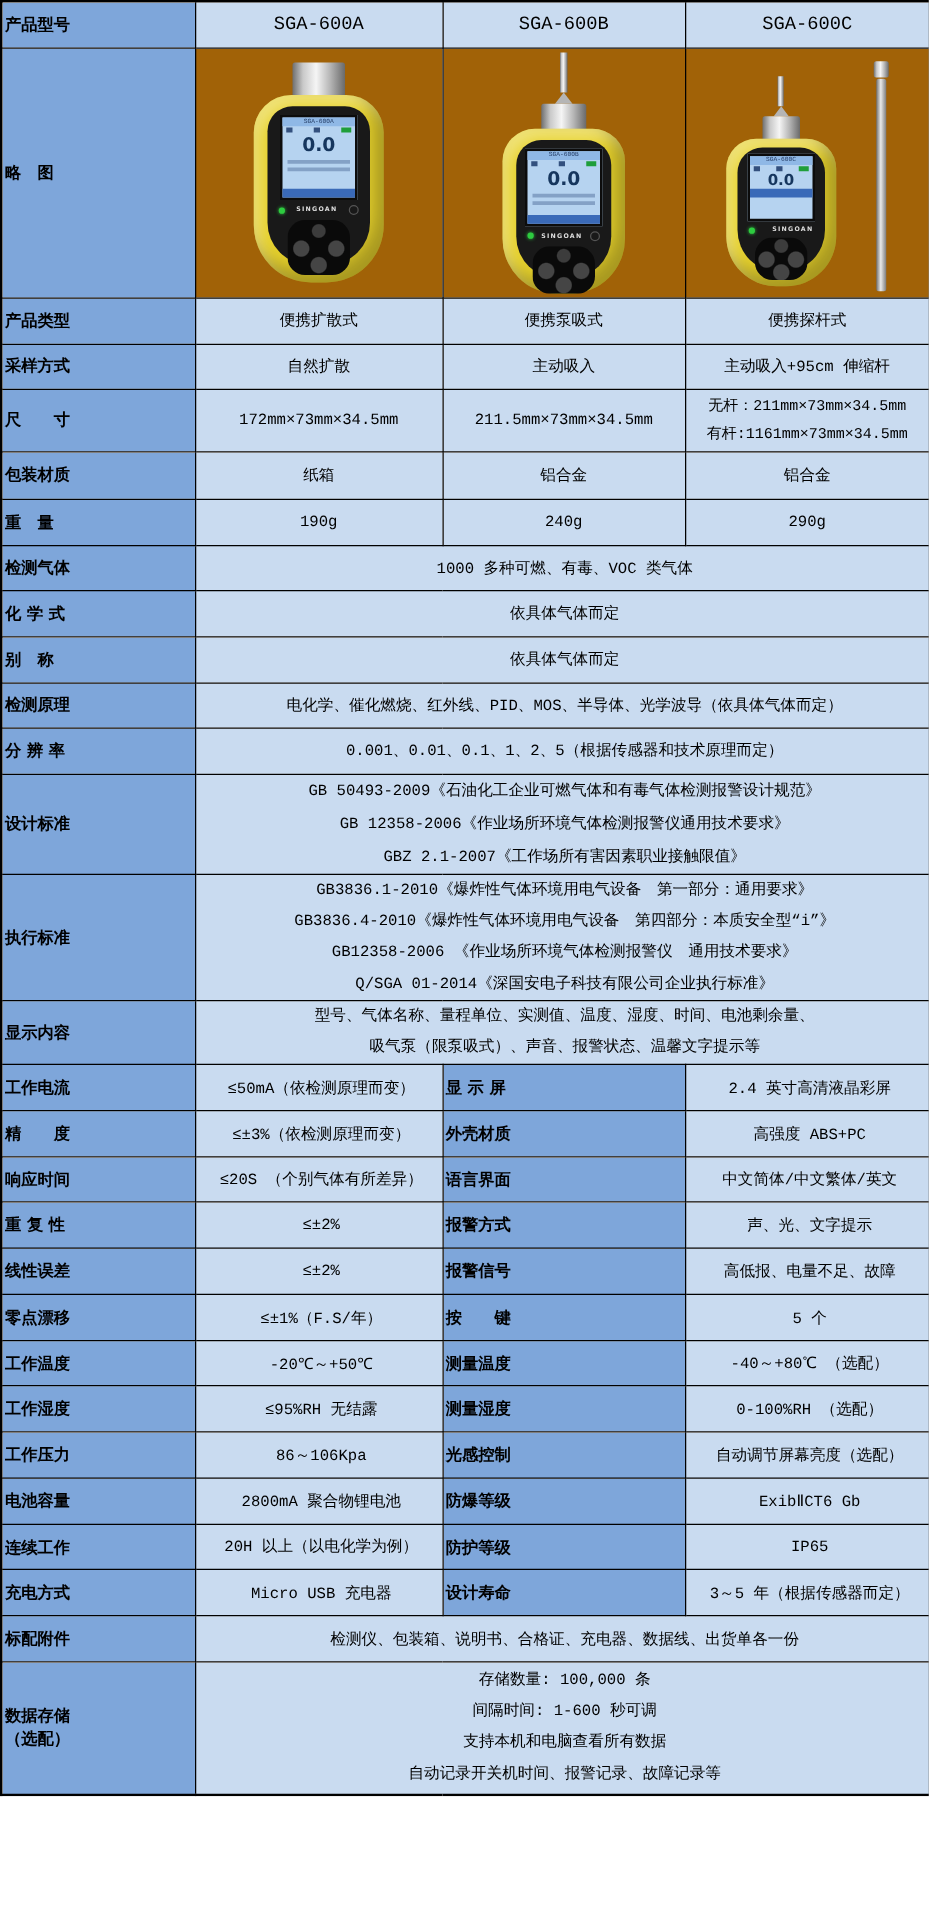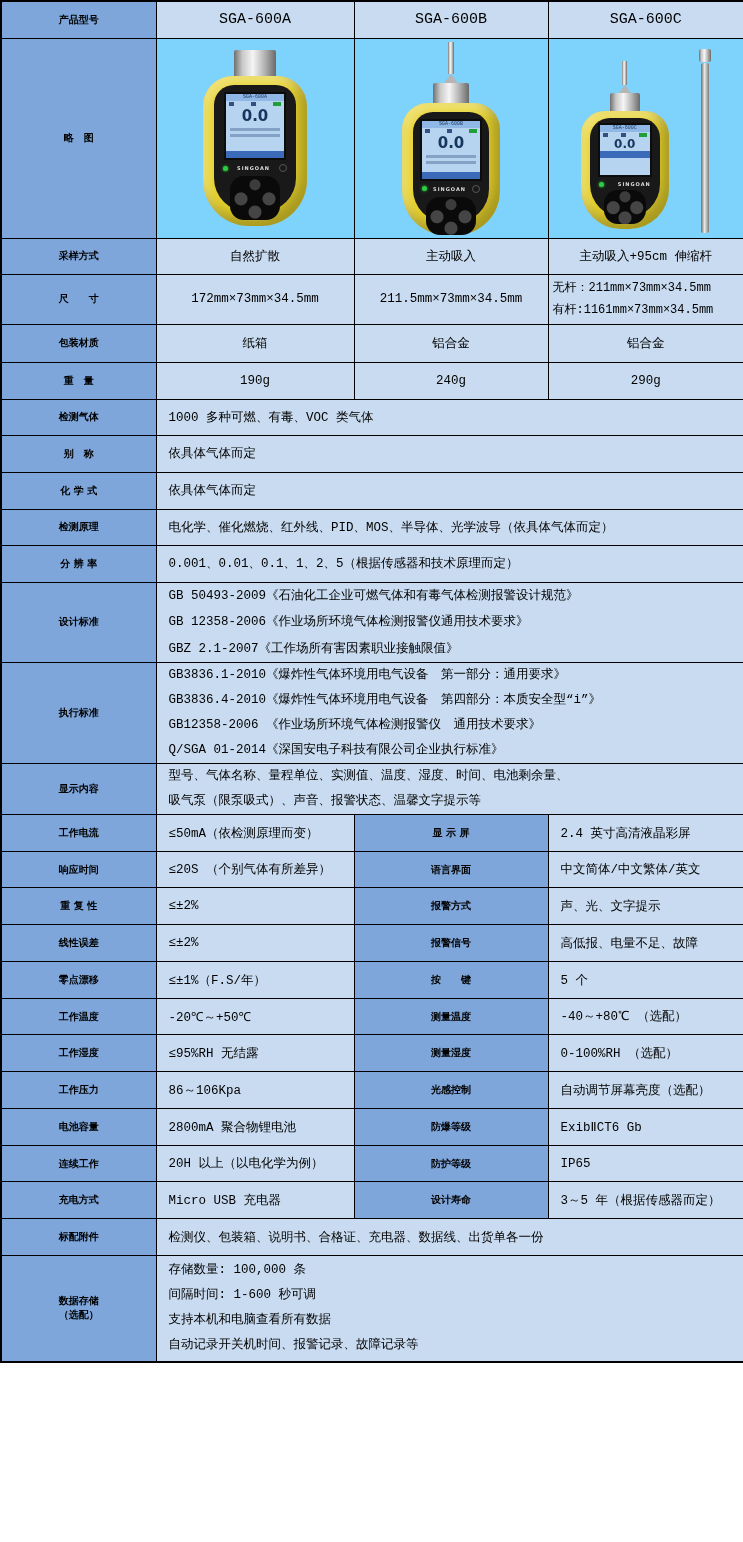--- a/index.html
+++ b/index.html
@@ -1,24 +1,24 @@
 <!DOCTYPE html>
 <html><head>
 <meta charset="utf-8">
 <style>
   html,body{margin:0;padding:0;background:#ffffff;}
   body{width:743px;font-family:"DejaVu Sans","Liberation Sans",sans-serif;color:#000;}
   table.spec{border-collapse:collapse;width:743px;table-layout:fixed;border:2px solid #000;}
   td{border:1px solid #000;overflow:hidden;vertical-align:middle;background:#C9DBF0;padding:0 6px;}
-  td.h{background:#7EA6DA;font-weight:bold;font-size:10px;text-align:center;padding:0 2px;}
+  td.h{background:#7EA6DA;font-weight:bold;font-size:13px;padding:0 2px;}
   td.v{font-family:"Liberation Mono","DejaVu Sans Mono",monospace;font-size:12.5px;}
   td.c{text-align:center;}
-  td.l{text-align:left;padding:0 8px 0 12px;}
+  td.l{text-align:center;padding:0 8px 0 12px;}
   td.model{font-size:15px;}
-  td.img{background:#7dd3fc;text-align:center;vertical-align:middle;padding:0;}
+  td.img{background:#a16207;text-align:center;vertical-align:middle;padding:0;}
   tr.rh37{height:37px} tr.rh36{height:36px} tr.rh38{height:38px} tr.rh50{height:50px}
   tr.rh80{height:80px} tr.rh101{height:101px} tr.rh106{height:106px} tr.rh200{height:200px}
   .lh26 div{line-height:26.5px;} .lh25 div{line-height:25px;}
   .sz div{line-height:22px;font-size:12px;}
   td.sz{padding:0 4px;}
 
   
   .dev{position:relative;display:inline-block;vertical-align:middle;}
   .chrome{background:linear-gradient(90deg,#6f6f6f 0%,#c9c9c9 20%,#f5f5f5 45%,#b5b5b5 72%,#6a6a6a 100%);}
   .cap{width:42px;height:28px;margin:0 auto;border-radius:2px;}
@@ -175,20 +175,26 @@
         </div>
       </div>
       <div class="tele">
         <div class="tele-cap chrome"></div>
         <div class="tele-shaft"></div>
       </div>
     </div>
   </td>
 </tr>
 
+<tr class="rh37">
+  <td class="h">产品类型</td>
+  <td class="v c">便携扩散式</td>
+  <td class="v c">便携泵吸式</td>
+  <td class="v c">便携探杆式</td>
+</tr>
 <tr class="rh36">
   <td class="h">采样方式</td>
   <td class="v c">自然扩散</td>
   <td class="v c">主动吸入</td>
   <td class="v c">主动吸入+95cm 伸缩杆</td>
 </tr>
 <tr class="rh50">
   <td class="h">尺　　寸</td>
   <td class="v c">172mm×73mm×34.5mm</td>
   <td class="v c">211.5mm×73mm×34.5mm</td>
@@ -208,25 +214,25 @@
   <td class="v c">190g</td>
   <td class="v c">240g</td>
   <td class="v c">290g</td>
 </tr>
 
 <tr class="rh36">
   <td class="h">检测气体</td>
   <td class="v l" colspan="3">1000 多种可燃、有毒、VOC 类气体</td>
 </tr>
 <tr class="rh37">
+  <td class="h">化 学 式</td>
+  <td class="v l" colspan="3">依具体气体而定</td>
+</tr>
+<tr class="rh37">
   <td class="h">别　称</td>
-  <td class="v l" colspan="3">依具体气体而定</td>
-</tr>
-<tr class="rh37">
-  <td class="h">化 学 式</td>
   <td class="v l" colspan="3">依具体气体而定</td>
 </tr>
 <tr class="rh36">
   <td class="h">检测原理</td>
   <td class="v l" colspan="3">电化学、催化燃烧、红外线、PID、MOS、半导体、光学波导（依具体气体而定）</td>
 </tr>
 <tr class="rh37">
   <td class="h">分 辨 率</td>
   <td class="v l" colspan="3">0.001、0.01、0.1、1、2、5（根据传感器和技术原理而定）</td>
 </tr>
@@ -255,20 +261,26 @@
     <div>吸气泵（限泵吸式）、声音、报警状态、温馨文字提示等</div>
   </td>
 </tr>
 
 <tr class="rh37">
   <td class="h">工作电流</td>
   <td class="v l">≤50mA（依检测原理而变）</td>
   <td class="h">显 示 屏</td>
   <td class="v l">2.4 英寸高清液晶彩屏</td>
 </tr>
+<tr class="rh37">
+  <td class="h">精　　度</td>
+  <td class="v l">≤±3%（依检测原理而变）</td>
+  <td class="h">外壳材质</td>
+  <td class="v l">高强度 ABS+PC</td>
+</tr>
 <tr class="rh36">
   <td class="h">响应时间</td>
   <td class="v l">≤20S （个别气体有所差异）</td>
   <td class="h">语言界面</td>
   <td class="v l">中文简体/中文繁体/英文</td>
 </tr>
 <tr class="rh37">
   <td class="h">重 复 性</td>
   <td class="v l">≤±2%</td>
   <td class="h">报警方式</td>

